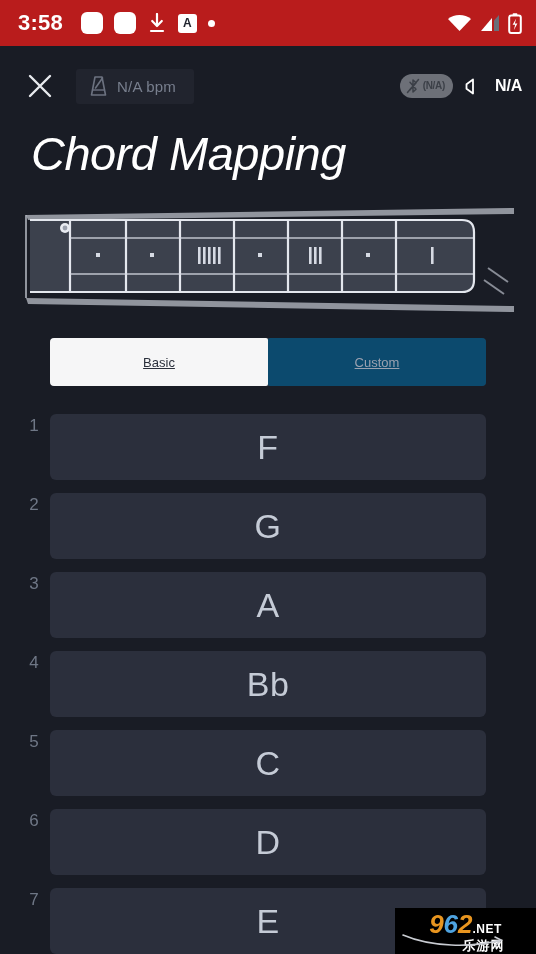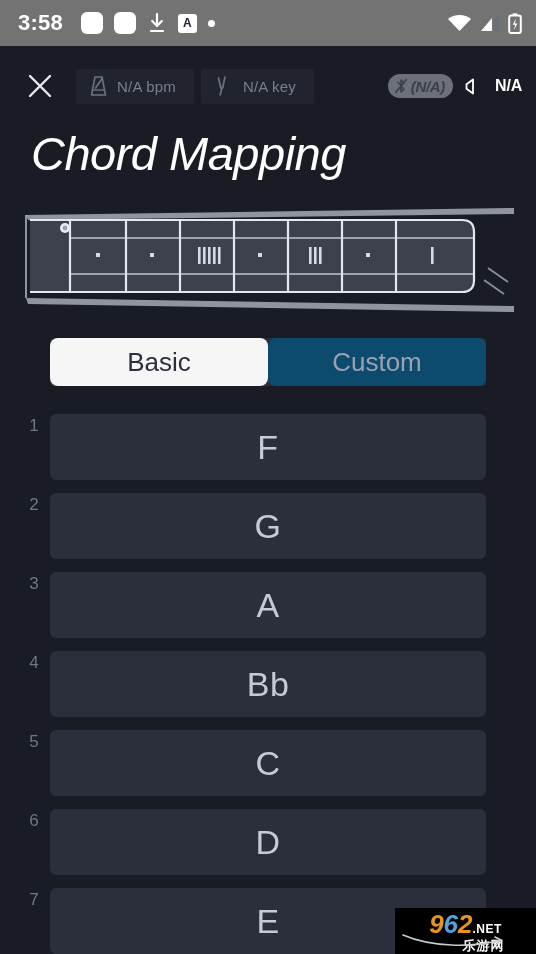--- a/index.html
+++ b/index.html
@@ -15,21 +15,21 @@
     background:#191c25;
     overflow:hidden;
   }
 
   
   .statusbar {
     position:absolute; top:0; left:0;
     width:536px; height:46px;
     display:flex; align-items:center;
     padding:0 14px 0 18px;
-    background:#737373;
+    background:#b91c1c;
   }
   .sb-clock {
     color:#ffffff; font-size:22px; font-weight:700;
     letter-spacing:0.2px; line-height:1;
   }
   .sb-left-icons {
     display:flex; align-items:center; gap:11px;
     margin-left:18px;
   }
   .sb-sq {
@@ -75,22 +75,22 @@
   }
   .topbar-right {
     margin-left:auto; display:flex; align-items:center; gap:9px;
   }
   .bt-pill {
     height:24px; display:flex; align-items:center; gap:3px;
     background:#6d7078; border-radius:12px;
     padding:0 8px 0 6px; cursor:pointer;
   }
   .bt-pill-label {
-    color:#3b3f47; font-size:15px; font-weight:700;
-    letter-spacing:-0.3px; line-height:1;font-style:italic;
+    color:#3b3f47; font-size:10px; font-weight:700;
+    letter-spacing:-0.3px; line-height:1;
   }
   .vol-group { display:flex; align-items:center; gap:16px; cursor:pointer; }
   .vol-label {
     color:#ffffff; font-size:16px; font-weight:700; letter-spacing:-0.2px;
   }
 
   
   .page-title {
     position:absolute; top:128px; left:31px;
     color:#ffffff; font-size:47px; font-weight:400;
@@ -108,22 +108,23 @@
   .tabs {
     position:absolute; top:338px; left:50px;
     width:436px; height:48px;
     display:flex;
     background:#2a2e3a;
     border-radius:4px;
     overflow:hidden;
   }
   .tab {
     flex:1; display:flex; align-items:center; justify-content:center;
-    font-size:26px; cursor:pointer;
-    border-radius:8px;
+    font-size:13px; cursor:pointer;
+    border-radius:2px;
+    text-decoration:underline;
   }
   .tab.active { background:#f6f6f7; color:#2b303c; }
   .tab.inactive { background:#0c4a6e; color:#9aa1b0; }
 
   
   .chord-list {
     position:absolute; top:408px; left:0;
     width:536px; height:546px;
     overflow:hidden;
   }
@@ -224,28 +225,20 @@
     <div class="chips">
       <div class="chip">
         <svg width="19" height="22" viewBox="0 0 19 22">
           <path d="M6 2 L13 2 L16.5 20 L2.5 20 Z" fill="none" stroke="#6c7280" stroke-width="1.6" stroke-linejoin="round"></path>
           <path d="M4 15 L15 15" stroke="#6c7280" stroke-width="1.4"></path>
           <path d="M13.5 3 L6.5 13" stroke="#6c7280" stroke-width="1.6" stroke-linecap="round"></path>
         </svg>
         <span class="chip-label">N/A bpm</span>
       </div>
 
-      <div class="chip">
-        <svg width="20" height="22" viewBox="0 0 20 22">
-          <path d="M4.5 3 L6.5 11.5 M11 2 L9 11" stroke="#6c7280" stroke-width="1.7" stroke-linecap="round" fill="none"></path>
-          <path d="M6.5 11.5 C6.5 14, 9 14, 9 11" stroke="#6c7280" stroke-width="1.7" fill="none" stroke-linecap="round"></path>
-          <path d="M7.8 13.5 L6.2 20" stroke="#6c7280" stroke-width="1.7" stroke-linecap="round" fill="none"></path>
-        </svg>
-        <span class="chip-label">N/A key</span>
-      </div>
     </div>
 
     <div class="topbar-right">
       <div class="bt-pill">
         <svg width="14" height="16" viewBox="0 0 14 16">
           <path d="M4 4.3 L10 11.2 L7 14 L7 2 L10 4.8 L4 11.7" fill="none" stroke="#3b3f47" stroke-width="1.5" stroke-linejoin="round" stroke-linecap="round"></path>
           <path d="M1.5 14.5 L12.5 1.5" stroke="#3b3f47" stroke-width="1.5" stroke-linecap="round"></path>
         </svg>
         <span class="bt-pill-label">(N/A)</span>
       </div>

